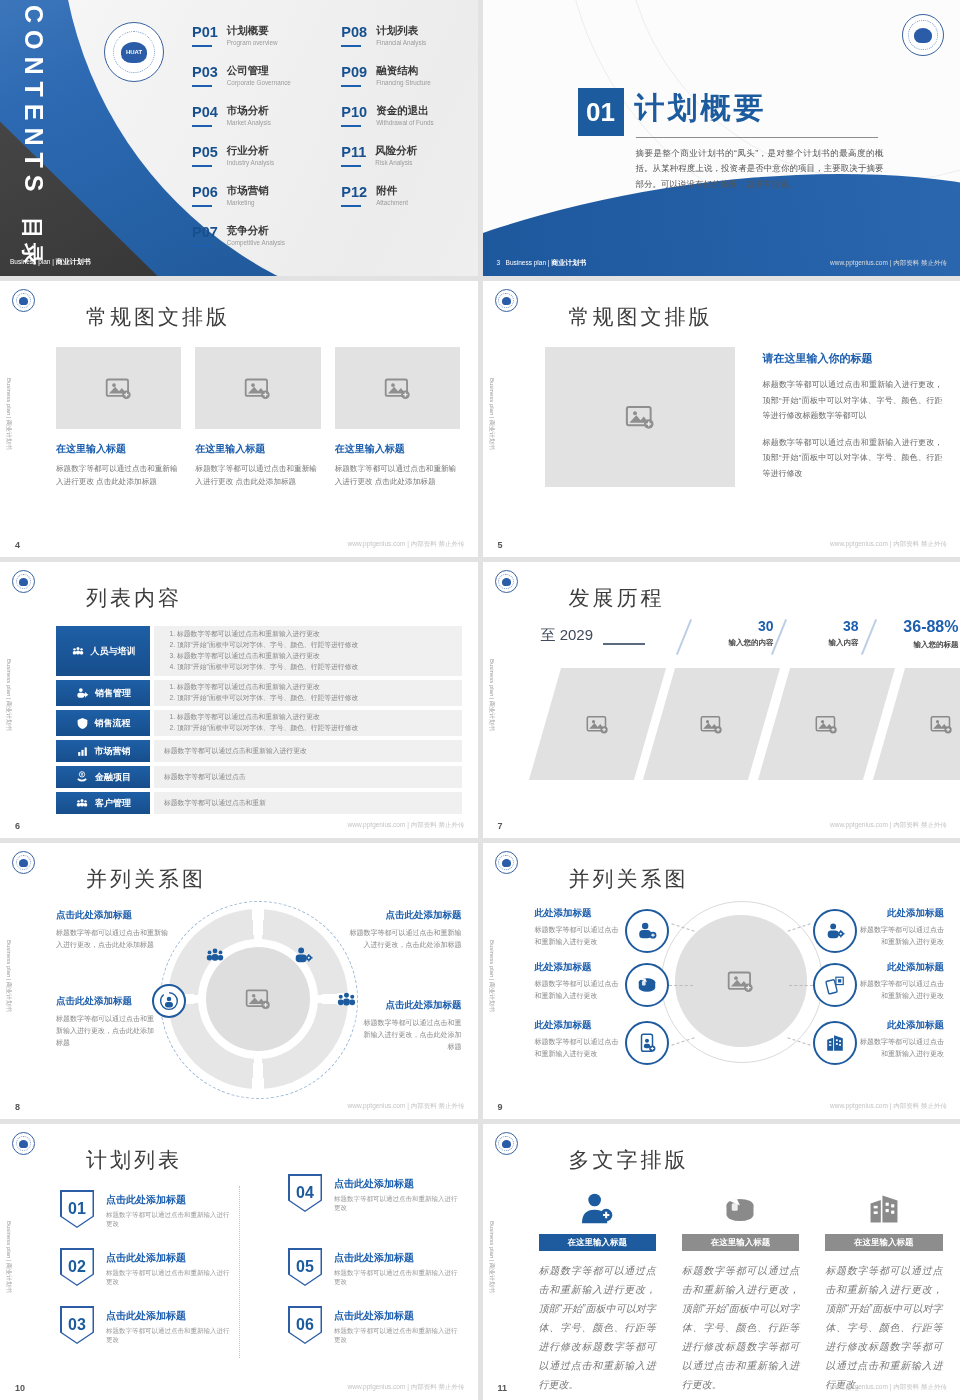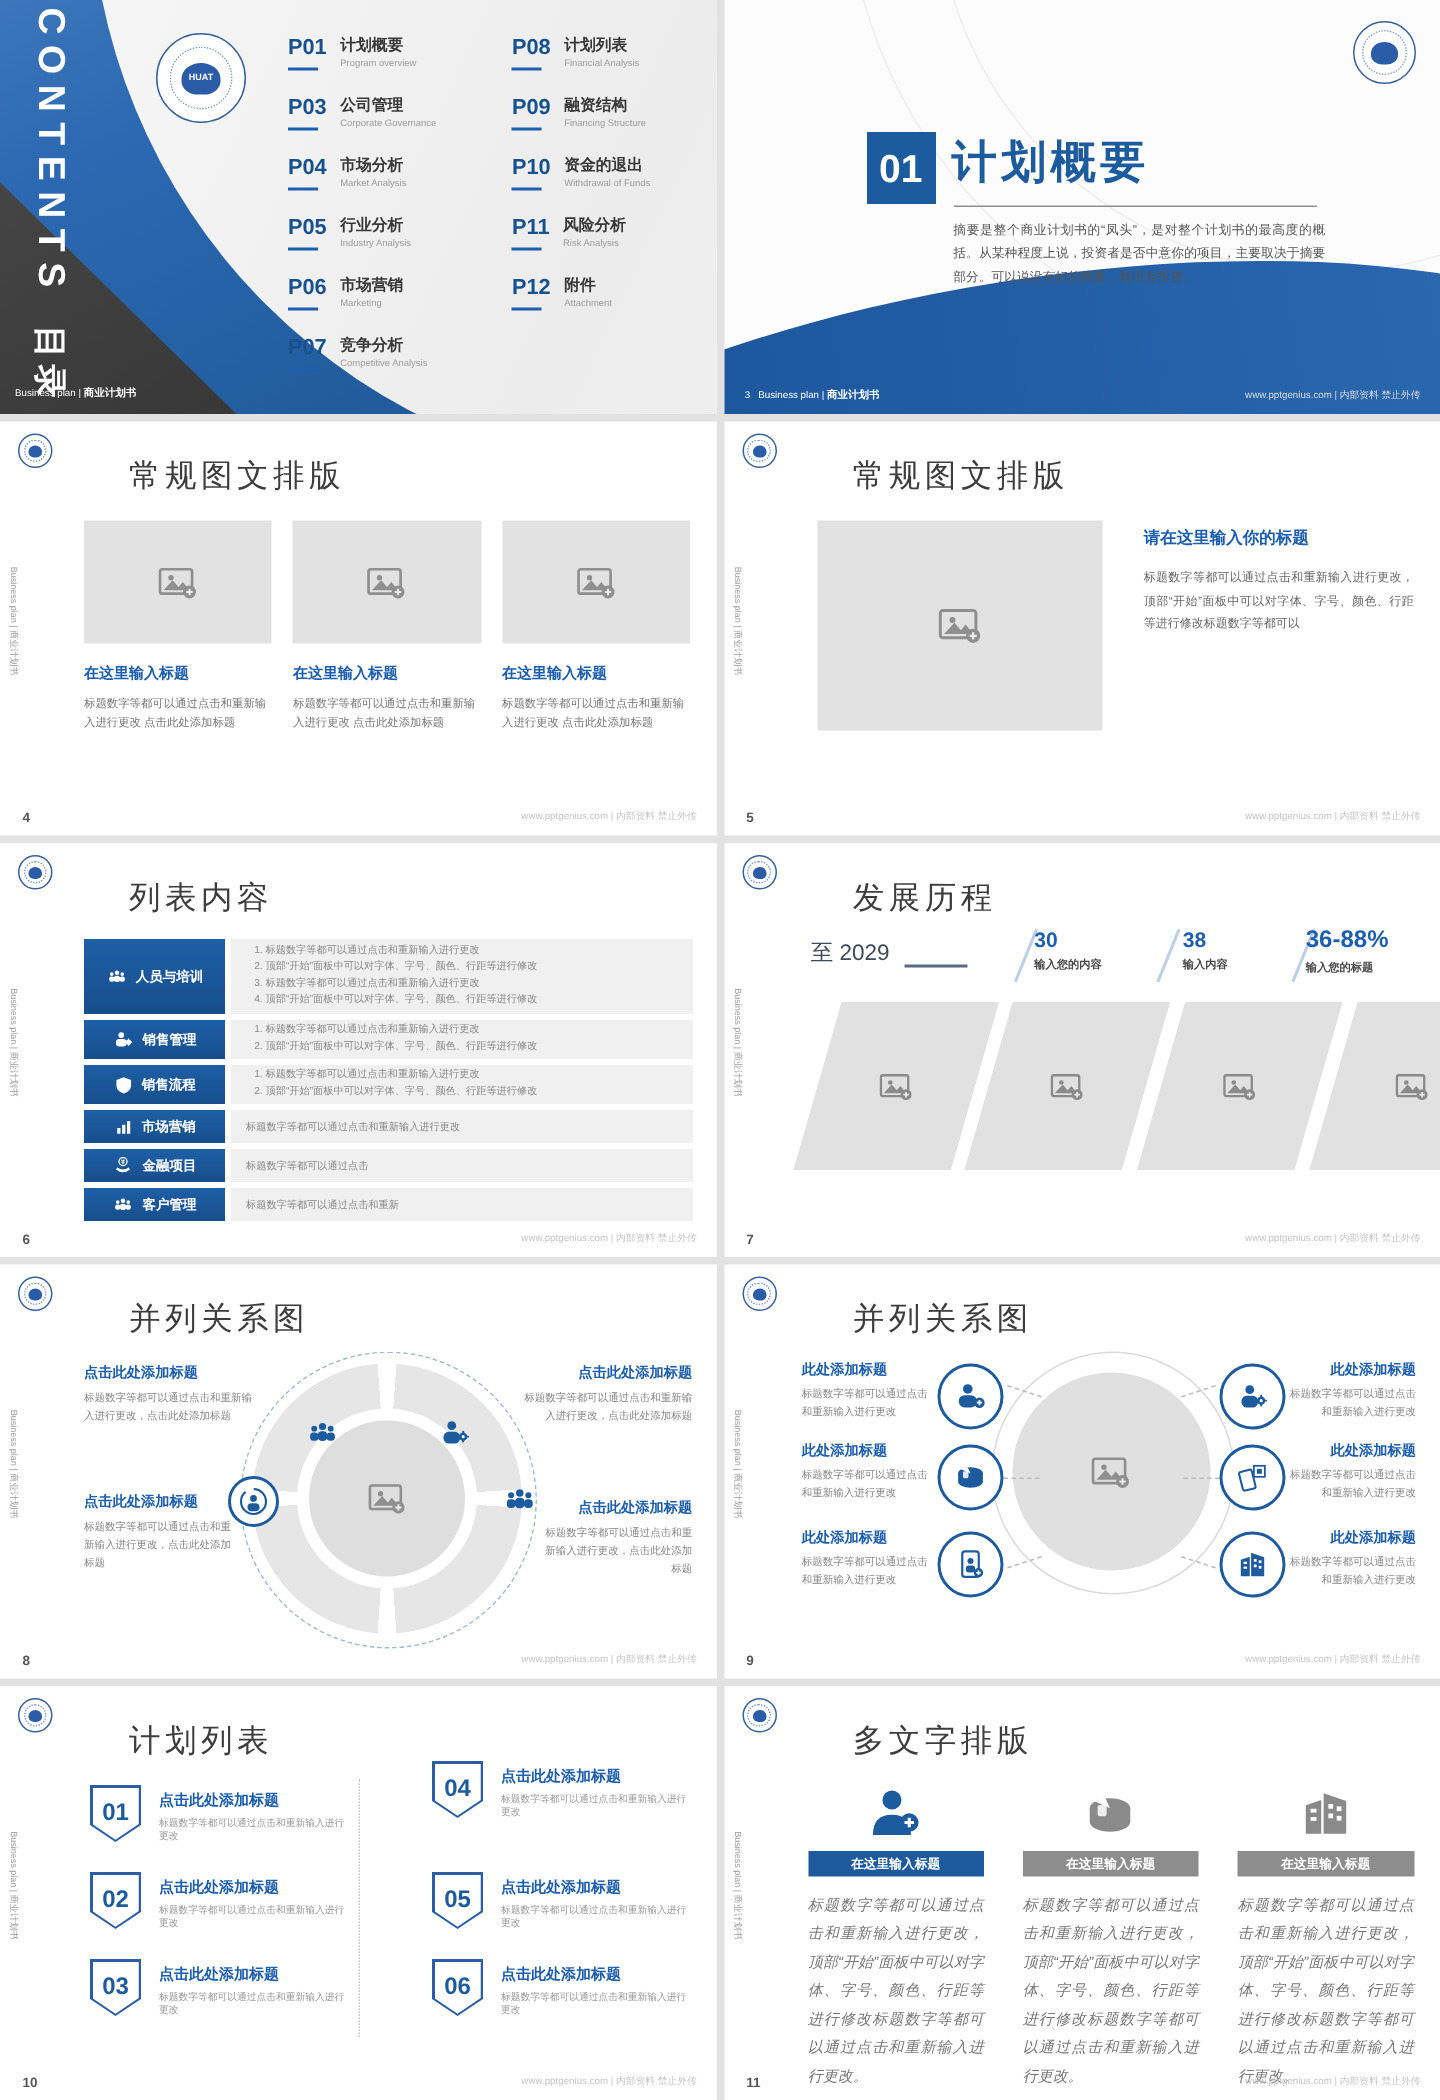--- a/index.html
+++ b/index.html
@@ -91,21 +91,21 @@
             display:flex;align-items:center;justify-content:center;gap:6px;
             font-size:9px;font-weight:bold;}
   .lr-body{flex:1;background:#f0f0f0;display:flex;align-items:center;padding:3px 10px;}
   .lr-body ol{margin:0;padding-left:13px;font-size:6.8px;color:#888;line-height:1.6;}
   .lr-line{font-size:6.8px;color:#888;}
 
   
   .s6-year{position:absolute;left:58px;top:64px;display:flex;align-items:flex-end;gap:10px;
            font-size:15px;color:#3f4a5a;}
   .s6-dash{width:42px;height:2px;background:#5a6b80;}
-  .s6-stat{position:absolute;top:56px;text-align:left;}
+  .s6-stat{position:absolute;top:56px;text-align:right;}
   .s6-stat .v{font-size:14px;font-weight:bold;color:#1d5fae;}
   .s6-stat.big .v{font-size:16px;}
   .s6-stat .l{font-size:7.5px;font-weight:bold;color:#4a4a4a;margin-top:4px;}
   .s6-slash{position:absolute;top:56px;width:2px;height:38px;background:#bccfe6;transform:rotate(22deg);}
   .s6-strip{position:absolute;left:62px;right:-34px;top:106px;height:112px;display:flex;gap:10px;}
   .s6-strip .cell{flex:1;background:#e1e1e1;transform:skewX(-16deg);
                   display:flex;align-items:center;justify-content:center;}
   .s6-strip .cell > *{transform:skewX(16deg);}
 
   
@@ -454,20 +454,21 @@
     <div class="vside">Business plan | 商业计划书</div>
     <div class="ctitle">常规图文排版</div>
     <div class="ph s4-ph">
         <svg class="ic" width="30" height="30">
           <use href="#sym-img"></use>
         </svg>
       </div>
     <div class="s4-tx">
       <div class="h">请在这里输入你的标题</div>
       <div class="p">标题数字等都可以通过点击和重新输入进行更改，顶部“开始”面板中可以对字体、字号、颜色、行距等进行修改标题数字等都可以</div>
+      <div class="p">标题数字等都可以通过点击和重新输入进行更改，顶部“开始”面板中可以对字体、字号、颜色、行距等进行修改</div>
     </div>
     <div class="pg">5</div>
     <div class="site">www.pptgenius.com | 内部资料 禁止外传</div>
   </div>
 
   <div class="slide">
     <div class="seal mini-seal">
         <div class="seal-core"></div>
       </div>
     <div class="vside">Business plan | 商业计划书</div>

